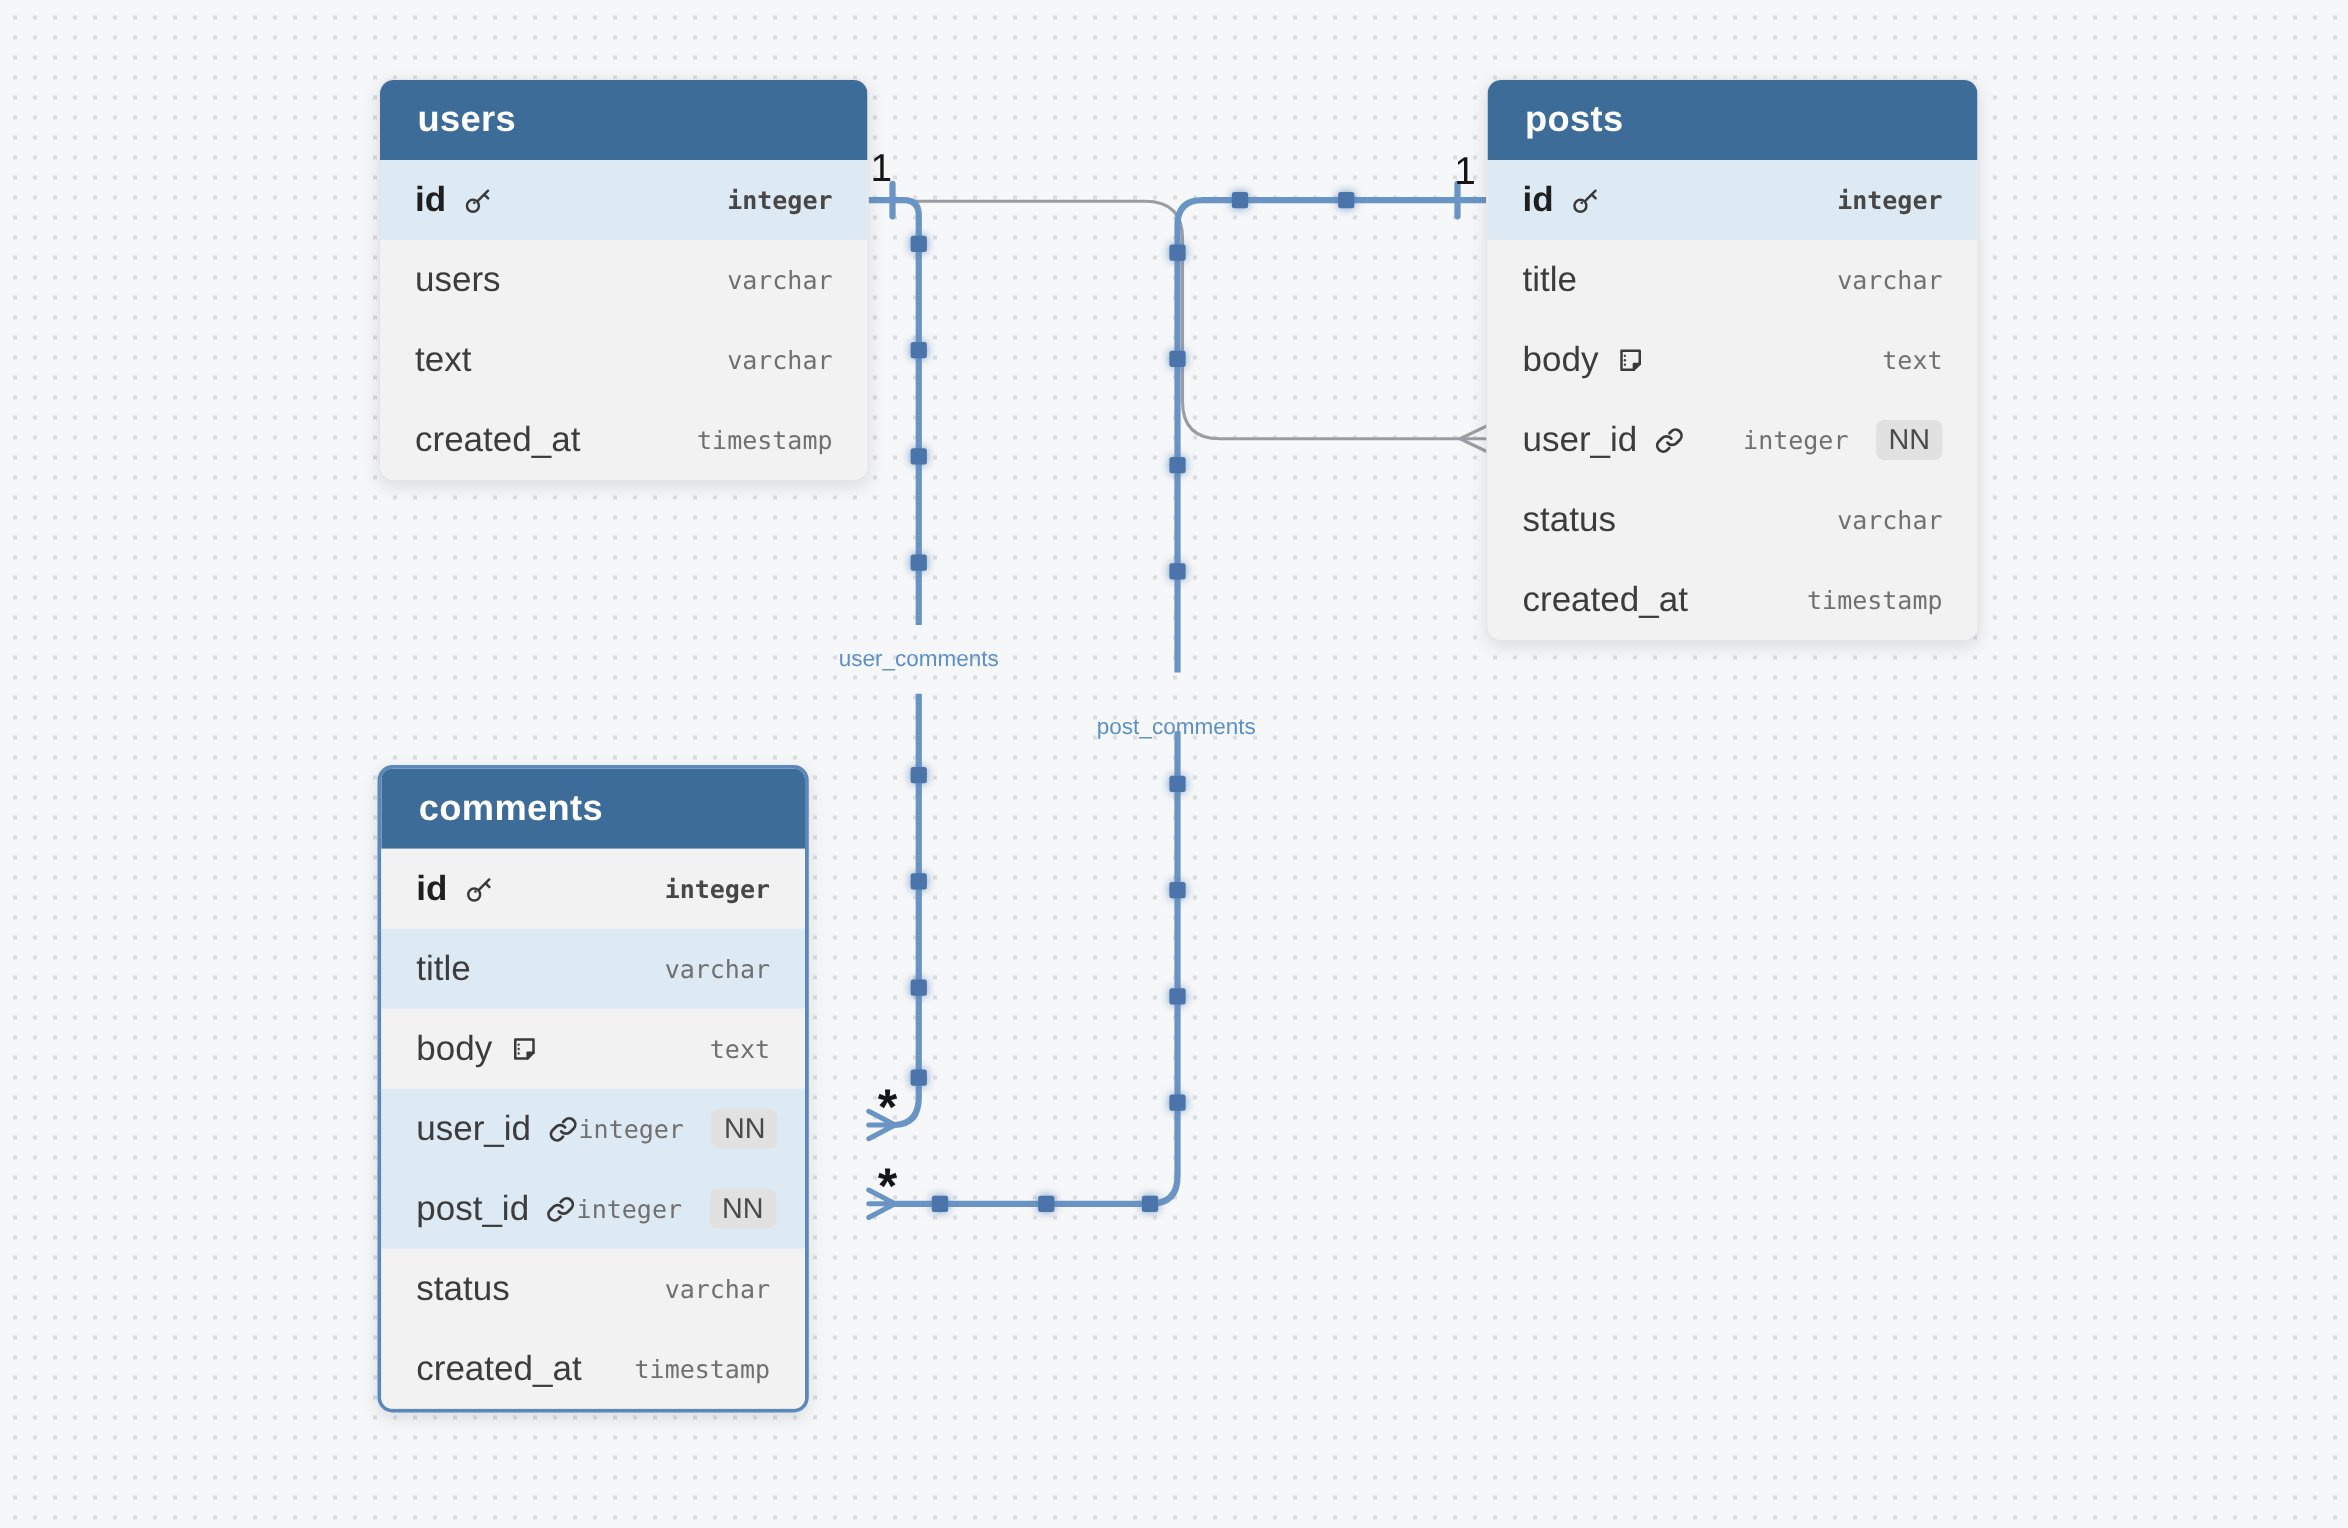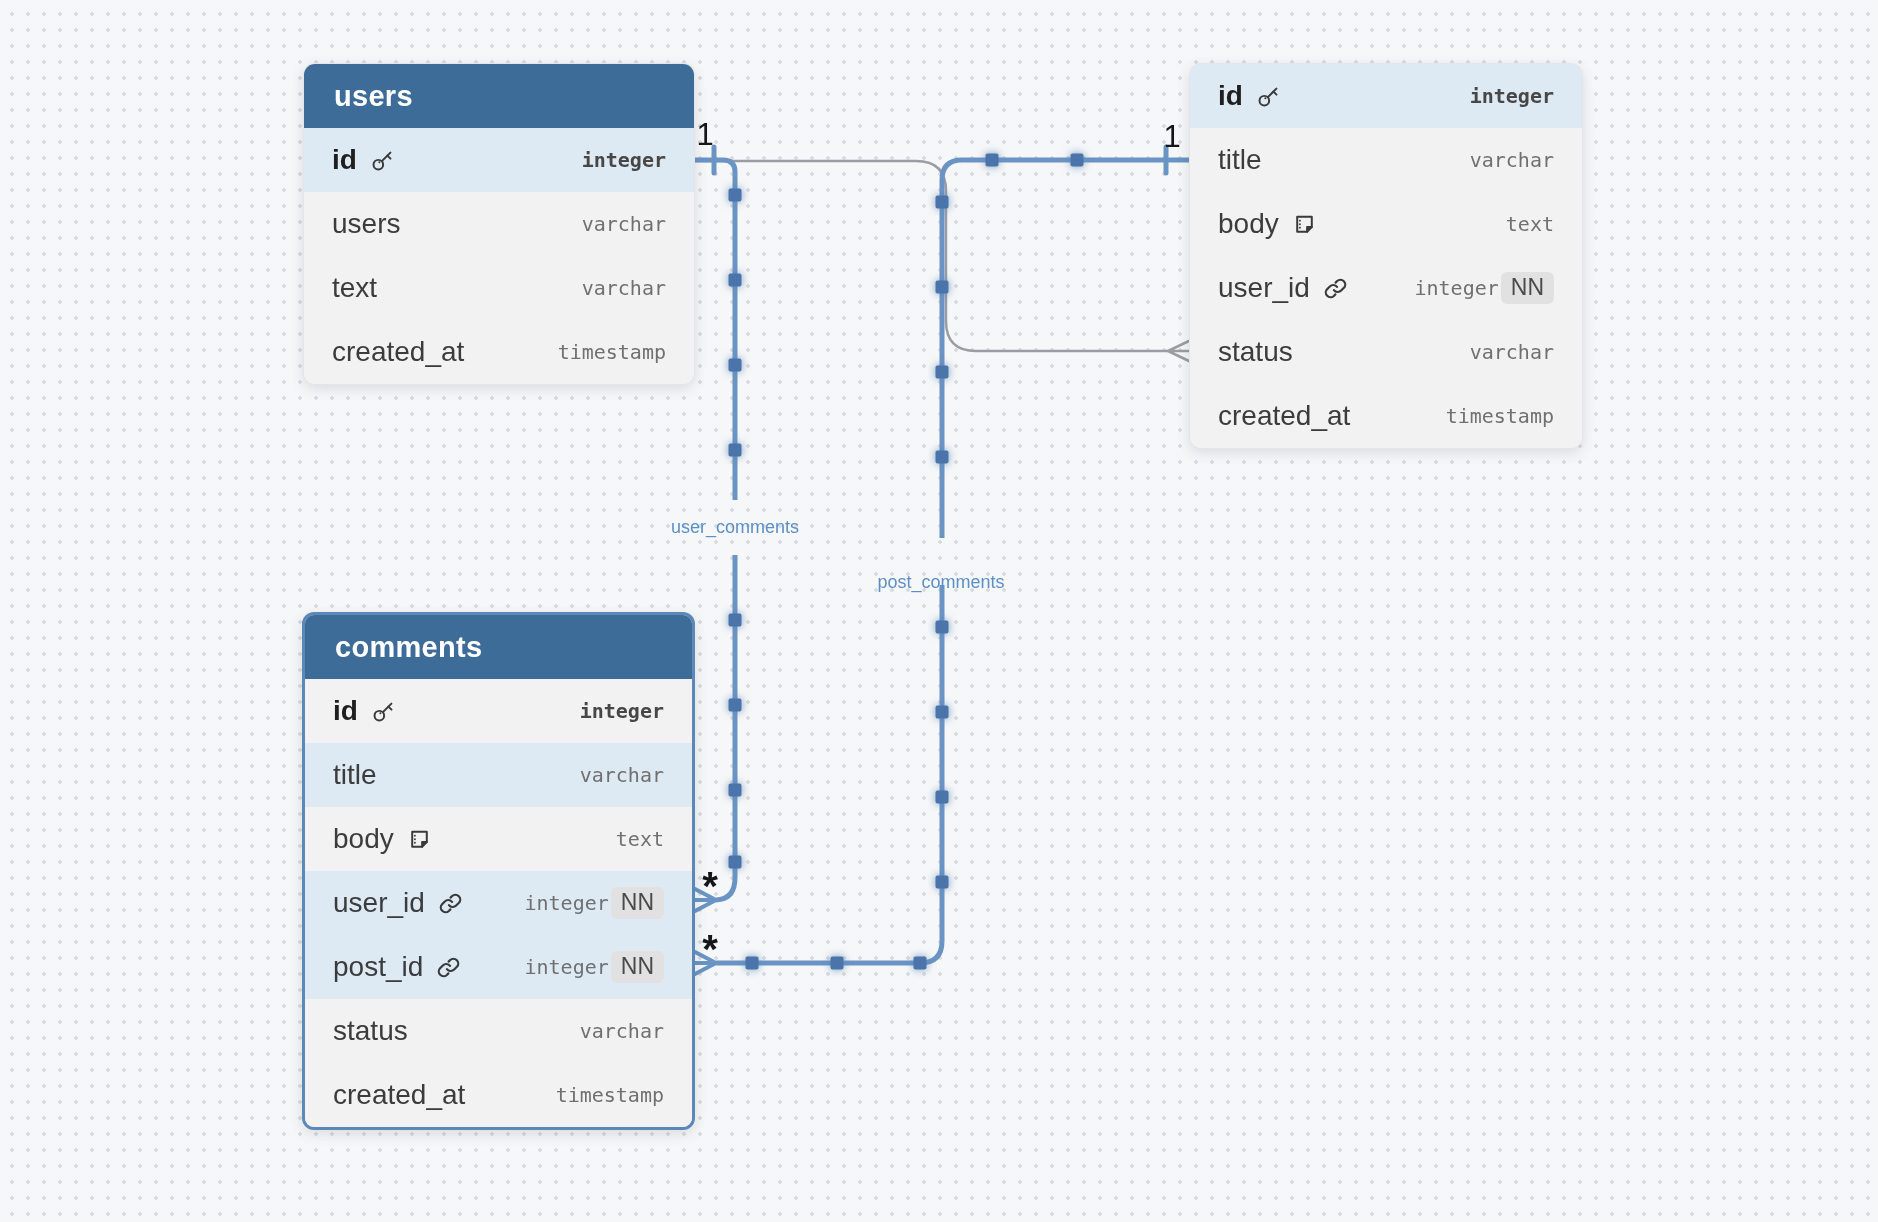--- a/index.html
+++ b/index.html
@@ -41,21 +41,21 @@
   .trow .fname{white-space:nowrap;}
   .trow.pk .fname{font-weight:bold;color:#1f1f1f;}
   .ficon{display:inline-flex;margin-left:13px;color:#3a3a3a;flex:none;}
   .ficon svg{display:block;}
   .ftype{
     margin-left:auto;font-family:"DejaVu Sans Mono",monospace;
     font-size:20px;color:#707070;white-space:nowrap;
   }
   .trow.pk .ftype{color:#474747;font-weight:bold;}
   .nn{
-    margin-left:2px;background:#e1e1e2;color:#4a4a4a;border-radius:6px;
+    margin-left:22px;background:#e1e1e2;color:#4a4a4a;border-radius:6px;
     padding:3px 10px;font-size:23px;line-height:1.1;flex:none;
   }
   .rel-label{
     position:absolute;transform:translate(-50%,-50%);
     color:var(--label-blue);font-size:18px;white-space:nowrap;
   }
   .card{
     position:absolute;transform:translate(-50%,-50%);
     color:#161616;font-weight:bold;
   }
@@ -138,20 +138,23 @@
         <div class="trow">
           <span class="fname">text</span>
           <span class="ftype">varchar</span>
         </div>
         <div class="trow">
           <span class="fname">created_at</span>
           <span class="ftype">timestamp</span>
         </div>
       </div>
       <div class="table" style="left: 1189px; top: 63px; width: 394px;">
+        <div class="thead">
+          <span>posts</span>
+        </div>
         <div class="trow hl pk">
           <span class="fname">id</span>
           <span class="ficon">
             <svg width="25" height="25" viewBox="0 0 24 24" fill="none" stroke="currentColor" stroke-width="1.9" stroke-linecap="round" stroke-linejoin="round">
               <circle cx="8" cy="16" r="4.6"></circle>
               <path d="M11.4 12.6 L19.6 4.4"></path>
               <path d="M16.7 7.3 L19.7 10.2"></path>
               <circle cx="9" cy="13.7" r="1" fill="currentColor" stroke="none"></circle>
             </svg>
           </span>
@@ -187,21 +190,21 @@
         </div>
         <div class="trow">
           <span class="fname">status</span>
           <span class="ftype">varchar</span>
         </div>
         <div class="trow">
           <span class="fname">created_at</span>
           <span class="ftype">timestamp</span>
         </div>
       </div>
-      <div class="table selected" style="left: 302px; top: 612px; width: 393px;">
+      <div class="table selected" style="left: 302px; top: 612px; width: 345px;">
         <div class="thead">
           <span>comments</span>
         </div>
         <div class="trow pk">
           <span class="fname">id</span>
           <span class="ficon">
             <svg width="25" height="25" viewBox="0 0 24 24" fill="none" stroke="currentColor" stroke-width="1.9" stroke-linecap="round" stroke-linejoin="round">
               <circle cx="8" cy="16" r="4.6"></circle>
               <path d="M11.4 12.6 L19.6 4.4"></path>
               <path d="M16.7 7.3 L19.7 10.2"></path>

